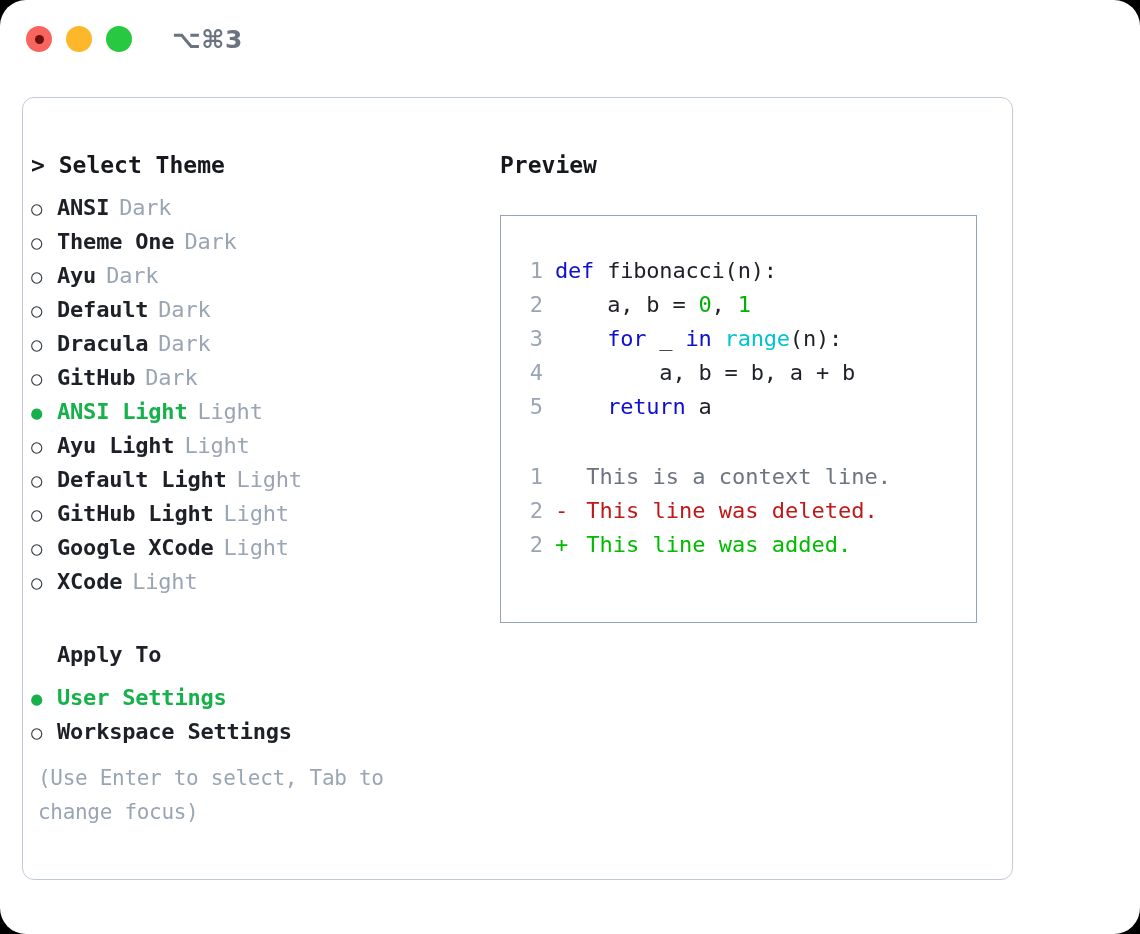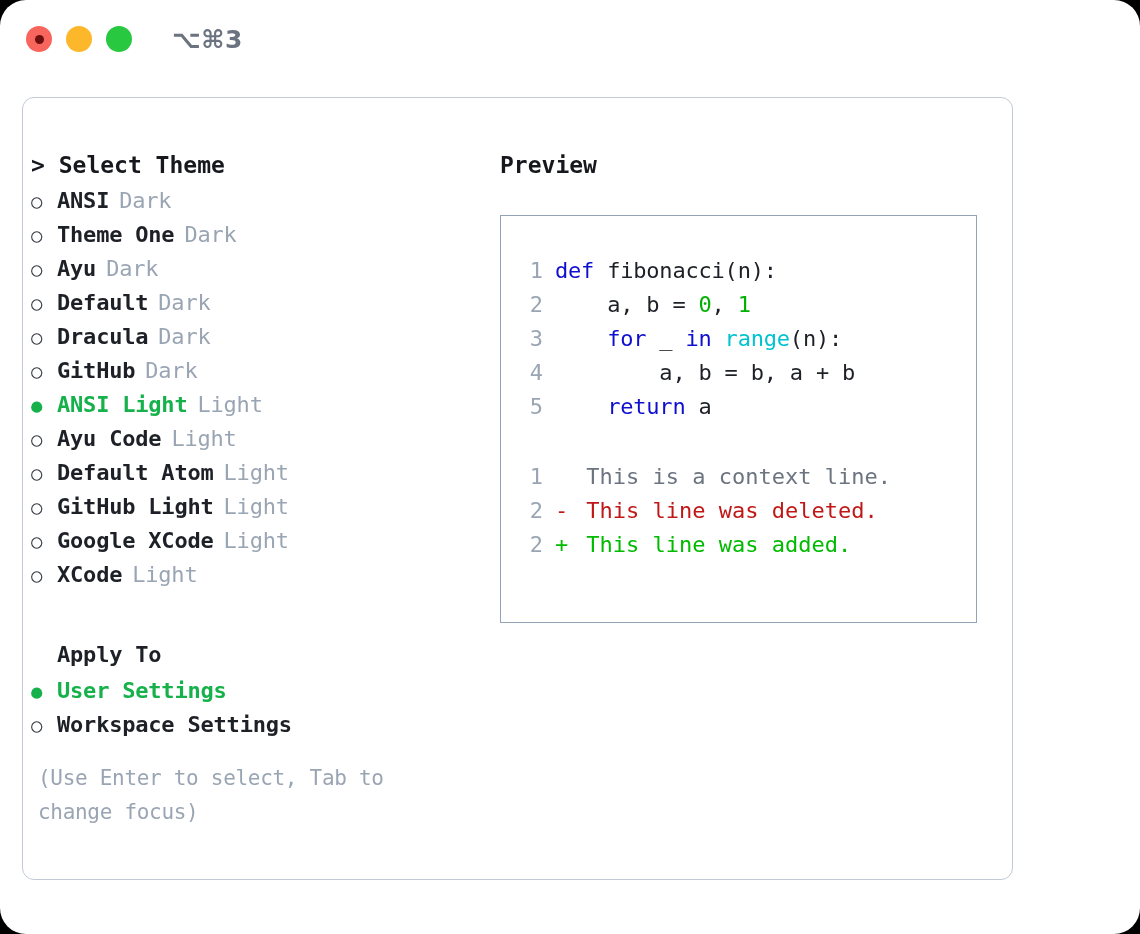--- a/index.html
+++ b/index.html
@@ -117,20 +117,21 @@
     line-height: 34px;
   }
   .bullet.sel {
     color: #16b14b;
     font-size: 19px;
   }
   .opt-label {
     color: #1d2026;
     font-weight: 700;
     letter-spacing: -0.2px;
+    margin-top: 7px;
   }
   .opt.selected .opt-label { color: #16b14b; }
   .opt-suffix {
     color: #9aa5b4;
     font-weight: 400;
     margin-left: 10px;
     letter-spacing: -0.2px;
   }
   .spacer-block { height: 46px; }
 
@@ -232,22 +233,22 @@
       <div class="left-col">
         <div class="section-title">&gt; Select Theme</div>
         <div class="opt-list" id="theme-list">
             <div class="opt"><span class="bullet">○</span><span class="opt-label">ANSI</span><span class="opt-suffix">Dark</span></div>
             <div class="opt"><span class="bullet">○</span><span class="opt-label">Theme One</span><span class="opt-suffix">Dark</span></div>
             <div class="opt"><span class="bullet">○</span><span class="opt-label">Ayu</span><span class="opt-suffix">Dark</span></div>
             <div class="opt"><span class="bullet">○</span><span class="opt-label">Default</span><span class="opt-suffix">Dark</span></div>
             <div class="opt"><span class="bullet">○</span><span class="opt-label">Dracula</span><span class="opt-suffix">Dark</span></div>
             <div class="opt"><span class="bullet">○</span><span class="opt-label">GitHub</span><span class="opt-suffix">Dark</span></div>
             <div class="opt selected"><span class="bullet sel">●</span><span class="opt-label">ANSI Light</span><span class="opt-suffix">Light</span></div>
-            <div class="opt"><span class="bullet">○</span><span class="opt-label">Ayu Code</span><span class="opt-suffix">Light</span></div>
-            <div class="opt"><span class="bullet">○</span><span class="opt-label">Default Atom</span><span class="opt-suffix">Light</span></div>
+            <div class="opt"><span class="bullet">○</span><span class="opt-label">Ayu Light</span><span class="opt-suffix">Light</span></div>
+            <div class="opt"><span class="bullet">○</span><span class="opt-label">Default Light</span><span class="opt-suffix">Light</span></div>
             <div class="opt"><span class="bullet">○</span><span class="opt-label">GitHub Light</span><span class="opt-suffix">Light</span></div>
             <div class="opt"><span class="bullet">○</span><span class="opt-label">Google XCode</span><span class="opt-suffix">Light</span></div>
             <div class="opt"><span class="bullet">○</span><span class="opt-label">XCode</span><span class="opt-suffix">Light</span></div>
           </div>
 
         <div class="spacer-block"></div>
 
         <div class="apply-title">Apply To</div>
         <div class="opt-list" id="apply-list">
             <div class="opt selected"><span class="bullet sel">●</span><span class="opt-label">User Settings</span></div>

